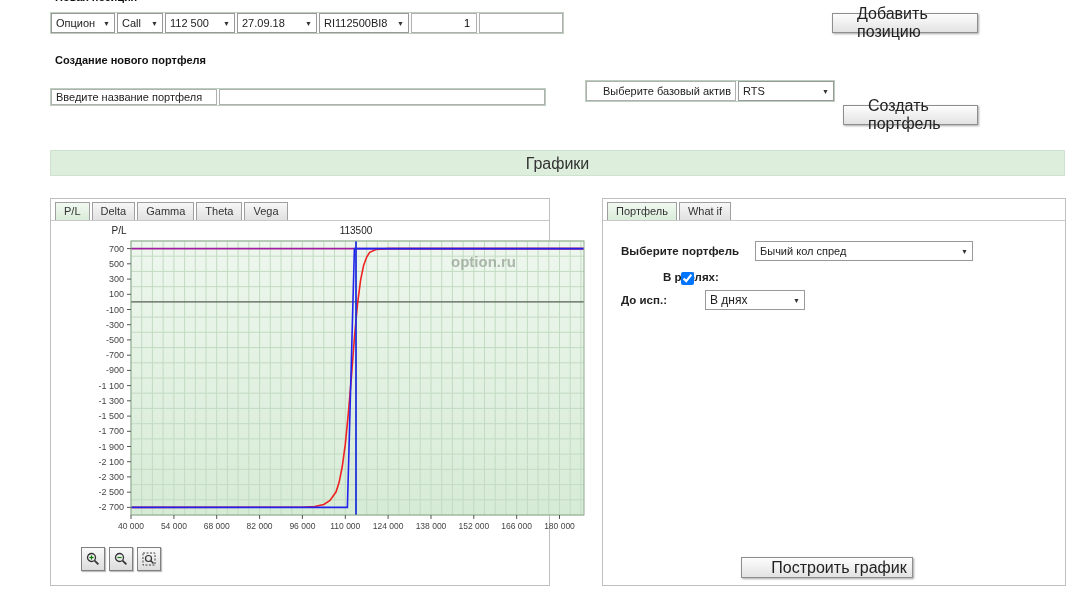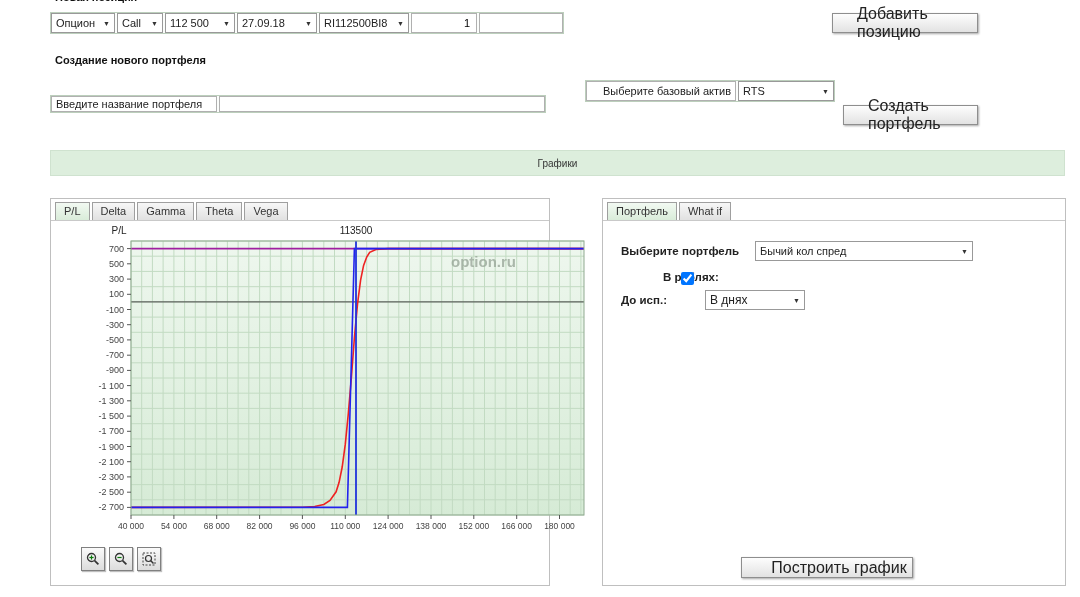--- a/index.html
+++ b/index.html
@@ -5,21 +5,21 @@
   html,body{margin:0;padding:0;background:#fff;}
   body{font-family:"Liberation Sans",sans-serif;color:#222;}
   #page{position:relative;width:1080px;height:597px;overflow:hidden;background:#fff;}
   .abs{position:absolute;}
   .h1{font-size:11px;font-weight:bold;color:#111;white-space:nowrap;}
   .ctl-row{display:flex;gap:2px;padding:0;border:1px solid #bccfbc;background:#fbfdfb;align-items:stretch;}
   .cell{border:1px solid #b0b0b0;background:#fff;display:flex;align-items:center;font-size:11px;padding:0 4px;white-space:nowrap;}
   .sel{display:flex;justify-content:space-between;align-items:center;gap:6px;background:#fff;border:1px solid #999;height:20px;padding:0 4px;font-size:11px;cursor:default;box-sizing:border-box;white-space:nowrap;}
   .sel .arr{font-size:7px;color:#333;line-height:1;}
   .btn{display:flex;align-items:center;justify-content:center;background:linear-gradient(#fdfdfd,#e2e2e2);border:1px solid #8e8e8e;box-shadow:1px 1px 2px rgba(0,0,0,0.35);font-size:16px;color:#222;cursor:default;box-sizing:border-box;padding-left:24px;}
-  .band{background:#ddeedd;border:1px solid #cfe2cf;text-align:center;font-size:10px;color:#333;box-sizing:border-box;}
+  .band{background:#ddeedd;border:1px solid #cfe2cf;text-align:center;font-size:16px;color:#333;box-sizing:border-box;}
   .panel{border:1px solid #bfbfbf;background:#fff;box-sizing:border-box;}
   .tabs{display:flex;gap:2px;padding:3px 0 0 4px;border-bottom:1px solid #c9c9c9;}
   .tab{border:1px solid #9f9f9f;border-bottom:none;background:linear-gradient(#f7f7f7,#e1e1e1);padding:2px 8px 3px 8px;font-size:11px;color:#333;cursor:default;}
   .tab.active{background:linear-gradient(#f2f9f2,#d9ecd9);}
   .txtin{border:none;outline:none;font-size:11px;font-family:"Liberation Sans",sans-serif;width:100%;background:transparent;}
   .zoombtn{width:22px;height:22px;border:1px solid #808080;background:linear-gradient(#fafafa,#dcdcdc);display:inline-flex;align-items:center;justify-content:center;box-shadow:1px 1px 1px rgba(0,0,0,0.25);}
   .lbl{font-size:11.5px;color:#222;white-space:nowrap;font-weight:bold;}
   svg text{font-family:"Liberation Sans",sans-serif;}
 </style>
 </head>
@@ -53,21 +53,21 @@
     <div class="cell" style="width:56px;">
       <input class="txtin" style="text-align: right;" value="1">
     </div>
     <div class="cell" style="width:74px;"></div>
   </div>
 
   <div class="abs btn" style="left:832px;top:13px;width:146px;height:20px;">Добавить позицию</div>
 
   <div class="abs h1" style="left:55px;top:54px;">Создание нового портфеля</div>
 
-  <div class="abs ctl-row" style="left:50px;top:95px;">
+  <div class="abs ctl-row" style="left:50px;top:88px;">
     <div class="cell" style="width:156px;">Введите название портфеля</div>
     <div class="cell" style="width:316px;">
       <input class="txtin" value="" style="">
     </div>
   </div>
 
   <div class="abs ctl-row" style="left:585px;top:80px;">
     <div class="cell" style="width:140px;justify-content:flex-end;">Выберите базовый актив</div>
     <div class="sel" style="width:96px;">
       <span>RTS</span>

